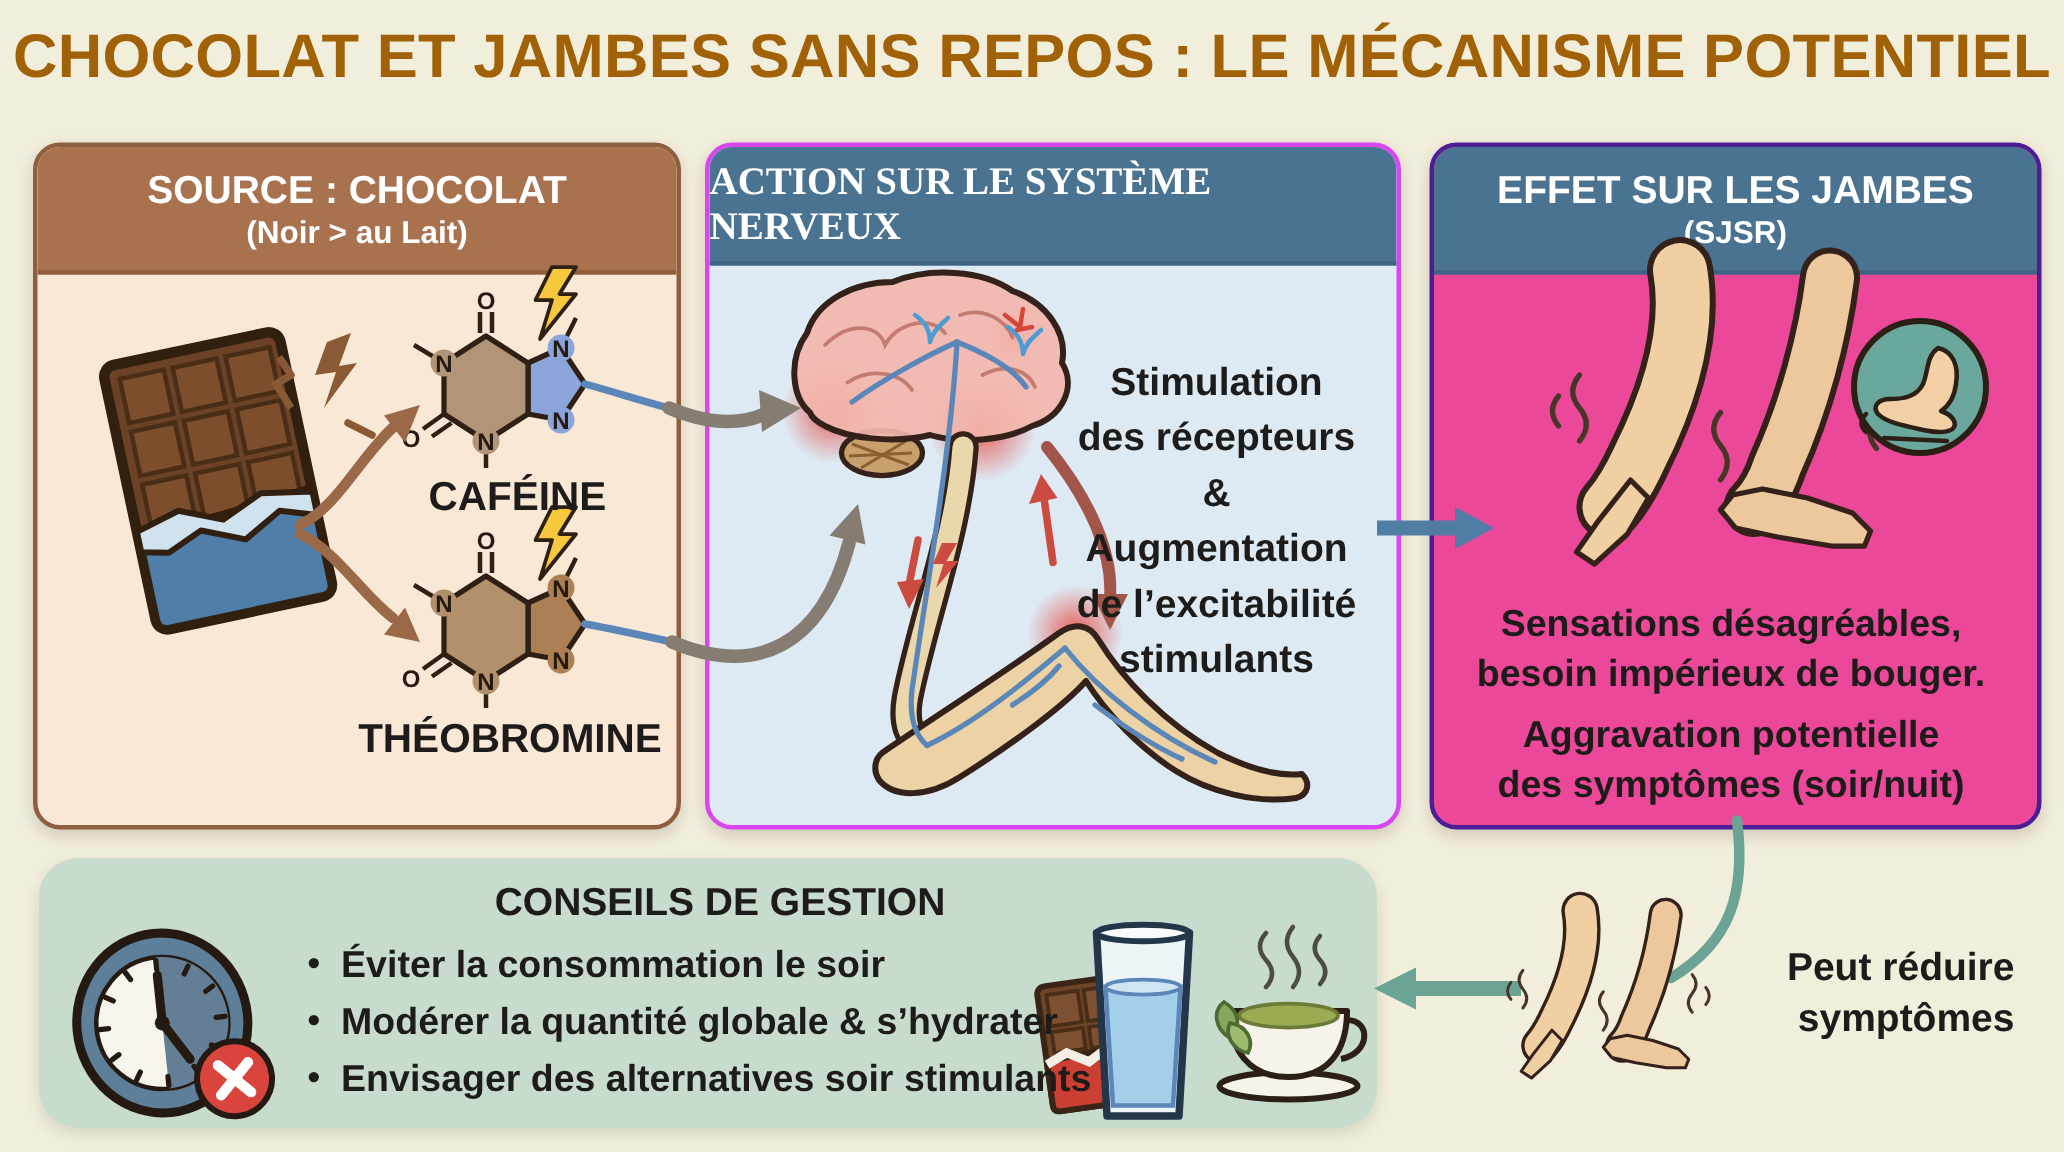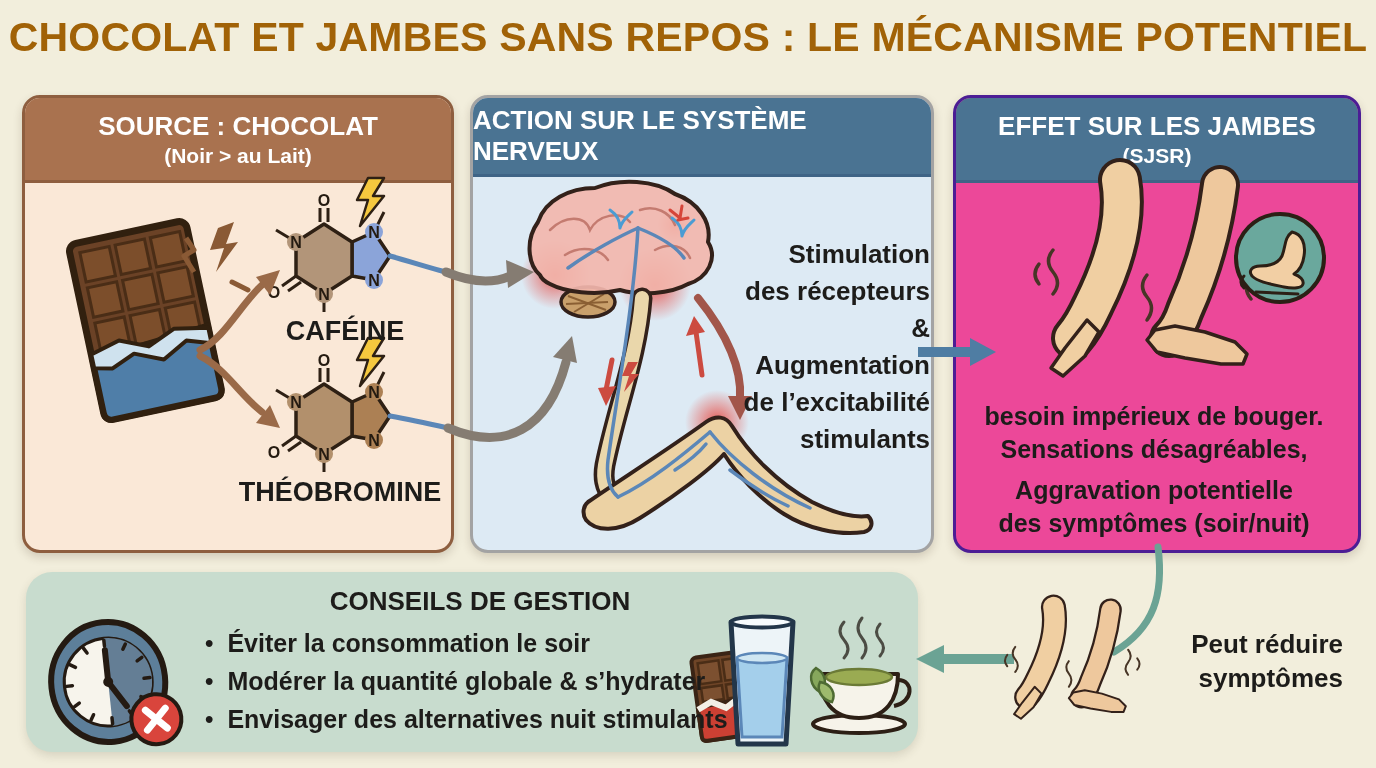--- a/index.html
+++ b/index.html
@@ -2,33 +2,33 @@
 <html><head>
 <meta charset="utf-8">
 <style>
   html,body{margin:0;padding:0;}
   .canvas{position:relative;width:1376px;height:768px;background:#f2eedc;overflow:hidden;
           font-family:"Liberation Sans",sans-serif;color:#1d1c1a;}
   .title{position:absolute;left:0;right:0;top:14px;text-align:center;font-size:41px;font-weight:bold;
          letter-spacing:.2px;color:#a16207;}
   .panel{position:absolute;border-radius:18px;overflow:hidden;box-shadow:0 4px 10px rgba(60,40,20,.18);}
   .panel-source{left:22px;top:95px;width:426px;height:452px;background:#fae8d7;border:3px solid #8e5e3f;}
-  .panel-action{left:470px;top:95px;width:458px;height:452px;background:#ddeaf4;border:3px solid #a3a3a3;}
+  .panel-action{left:470px;top:95px;width:458px;height:452px;background:#ddeaf4;border:3px solid #d946ef;font-family:Liberation Serif, serif;}
   .panel-effect{left:953px;top:95px;width:402px;height:452px;background:#ec4899;border:3px solid #4c1d95;}
   .panel header{display:flex;flex-direction:column;align-items:center;justify-content:center;color:#fff;}
   .panel-source header{height:82px;background:#a9724f;border-bottom:3px solid #8e5e3f;}
   .panel-action header{height:76px;background:#4a7392;border-bottom:3px solid #3f6486;}
   .panel-effect header{height:82px;background:#4a7392;border-bottom:3px solid #3f6486;}
   .h1{font-size:26px;font-weight:bold;}
   .h2{font-size:21px;font-weight:bold;margin-top:2px;}
   .overlay{position:absolute;left:0;top:0;width:1376px;height:768px;pointer-events:none;}
   .mol-label{position:absolute;text-align:center;font-size:27px;font-weight:bold;}
   .mol-caffeine{left:250px;top:316px;width:190px;}
   .mol-theobromine{left:235px;top:477px;width:210px;}
-  .p2text{position:absolute;left:692px;top:236px;width:238px;text-align:right;
+  .p2text{position:absolute;left:692px;top:236px;width:238px;text-align:center;
           font-size:26px;font-weight:bold;line-height:37px;}
   .p2text span{display:block;}
   .p3text{position:absolute;left:960px;top:400px;width:388px;text-align:center;
           font-size:25px;font-weight:bold;line-height:33px;}
   .p3text p{margin:0 0 8px 0;}
   .p3text span{display:block;}
   .conseils{position:absolute;left:26px;top:572px;width:892px;height:180px;background:#c8dcce;
             border-radius:26px;box-shadow:0 4px 10px rgba(60,60,40,.15);}
   .conseils-title{position:absolute;left:160px;top:586px;width:640px;text-align:center;
                   font-size:26px;font-weight:bold;}
@@ -318,42 +318,42 @@
     <span>Stimulation</span>
     <span>des récepteurs</span>
     <span>&amp;</span>
     <span>Augmentation</span>
     <span>de l’excitabilité</span>
     <span>stimulants</span>
   </div>
 
   <div class="p3text">
     <p>
+      <span>Sensations désagréables,</span>
       <span>besoin impérieux de bouger.</span>
-      <span>Sensations désagréables,</span>
     </p>
     <p>
       <span>Aggravation potentielle</span>
       <span>des symptômes (soir/nuit)</span>
     </p>
   </div>
 
   <div class="conseils-title">CONSEILS DE GESTION</div>
   <div class="bullets">
     <div class="bullet-row">
       <span class="dot">•</span>
       <span>Éviter la consommation le soir</span>
     </div>
     <div class="bullet-row">
       <span class="dot">•</span>
       <span>Modérer la quantité globale &amp; s’hydrater</span>
     </div>
     <div class="bullet-row">
       <span class="dot">•</span>
-      <span>Envisager des alternatives nuit stimulants</span>
+      <span>Envisager des alternatives soir stimulants</span>
     </div>
   </div>
 
   <div class="outcome">
     <span>Peut réduire</span>
     <span>symptômes</span>
   </div>
 
 </div>
 

